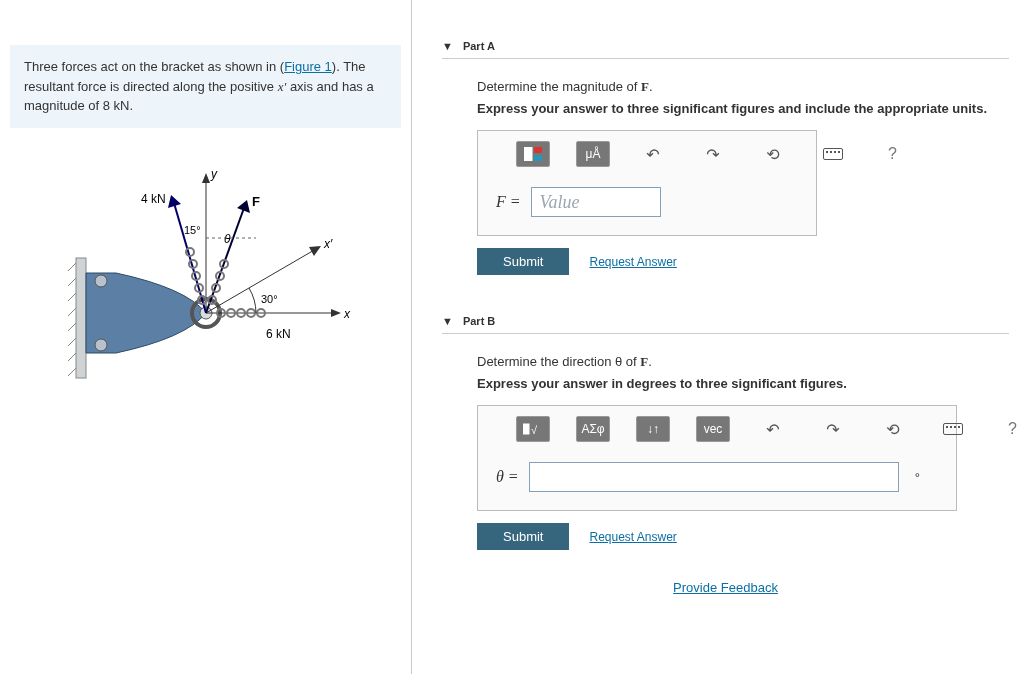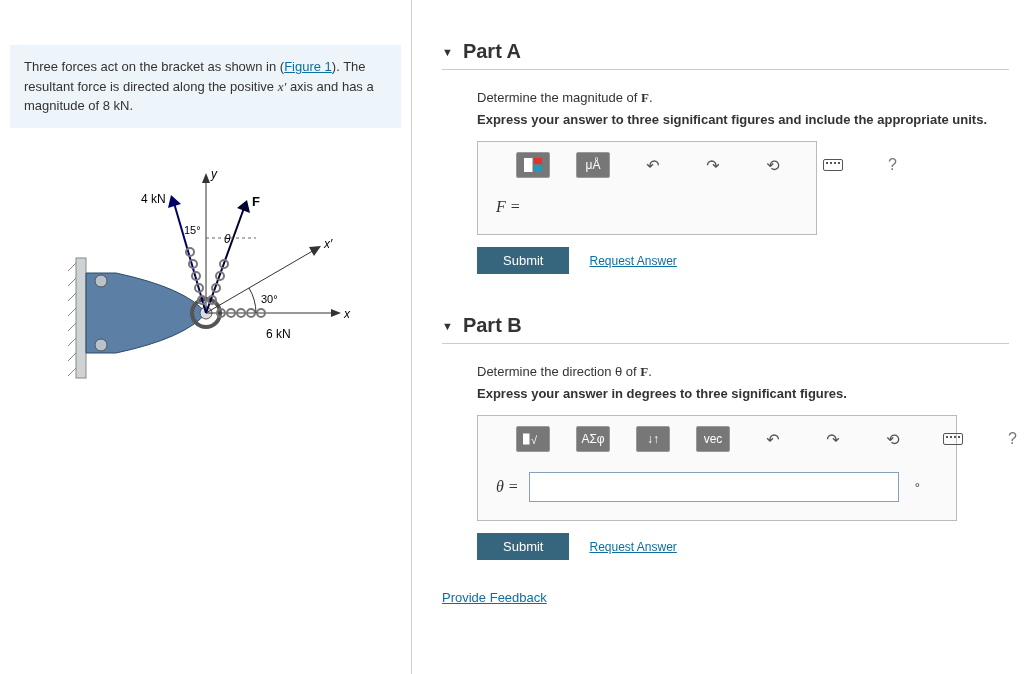--- a/index.html
+++ b/index.html
@@ -57,21 +57,21 @@
   }
   .part-header {
     display: flex;
     align-items: center;
     gap: 10px;
     padding-bottom: 6px;
     border-bottom: 1px solid #ccc;
     cursor: pointer;
   }
   .part-header .tri { font-size: 11px; }
-  .part-title { font-weight: bold; font-size: 20px; }
+  .part-title { font-weight: bold; font-size: 11px; }
   .part-body { padding: 20px 0 0 35px; }
   .prompt { font-size: 13px; margin-bottom: 6px; }
   .sub { font-weight: bold; font-size: 13px; margin-bottom: 14px; }
   .answer-box {
     border: 1px solid #bbb;
     background: #fafafa;
   }
   .answer-box.small { width: 340px; }
   .answer-box.large { width: 480px; }
   .toolbar {
@@ -143,21 +143,21 @@
   }
   .submit-btn {
     background: #36667e;
     color: #fff;
     border: none;
     padding: 6px 26px;
     font-size: 13px;
     cursor: pointer;
   }
   .req-link { color: #0b6fa4; text-decoration: underline; font-weight: normal; font-size: 12px; cursor: pointer; }
-  .feedback { color: #0b6fa4; text-decoration: underline; font-size: 13px; margin-top: 30px; cursor: pointer; }
+  .feedback { color: #0b6fa4; text-decoration: underline; font-size: 13px; margin-top: 30px; cursor: pointer; text-align: center; }
   .bold-serif { font-family: "Times New Roman", serif; font-weight: bold; }
   .kbd-icon {
     display: inline-block;
     width: 20px; height: 12px; border: 1px solid #555; border-radius: 2px; position: relative;
   }
   .kbd-icon::before {
     content: ""; position: absolute; inset: 2px; border-top: 2px dotted #555;
   }
 </style>
 </head>
@@ -272,20 +272,21 @@
             <span class="tb-btn ghost">↶</span>
             <span class="tb-btn ghost">↷</span>
             <span class="tb-btn ghost">⟲</span>
             <span class="tb-btn kbd">
                 <span class="kbd-icon"></span>
               </span>
             <span class="tb-help">?</span>
           </div>
           <div class="input-row">
             <span class="var">F =</span>
+            <span class="val-box value">Value</span>
           </div>
         </div>
 
         <div class="submit-row">
           <button class="submit-btn">Submit</button>
           <span class="req-link">Request Answer</span>
         </div>
       </div>
     </div>
 

